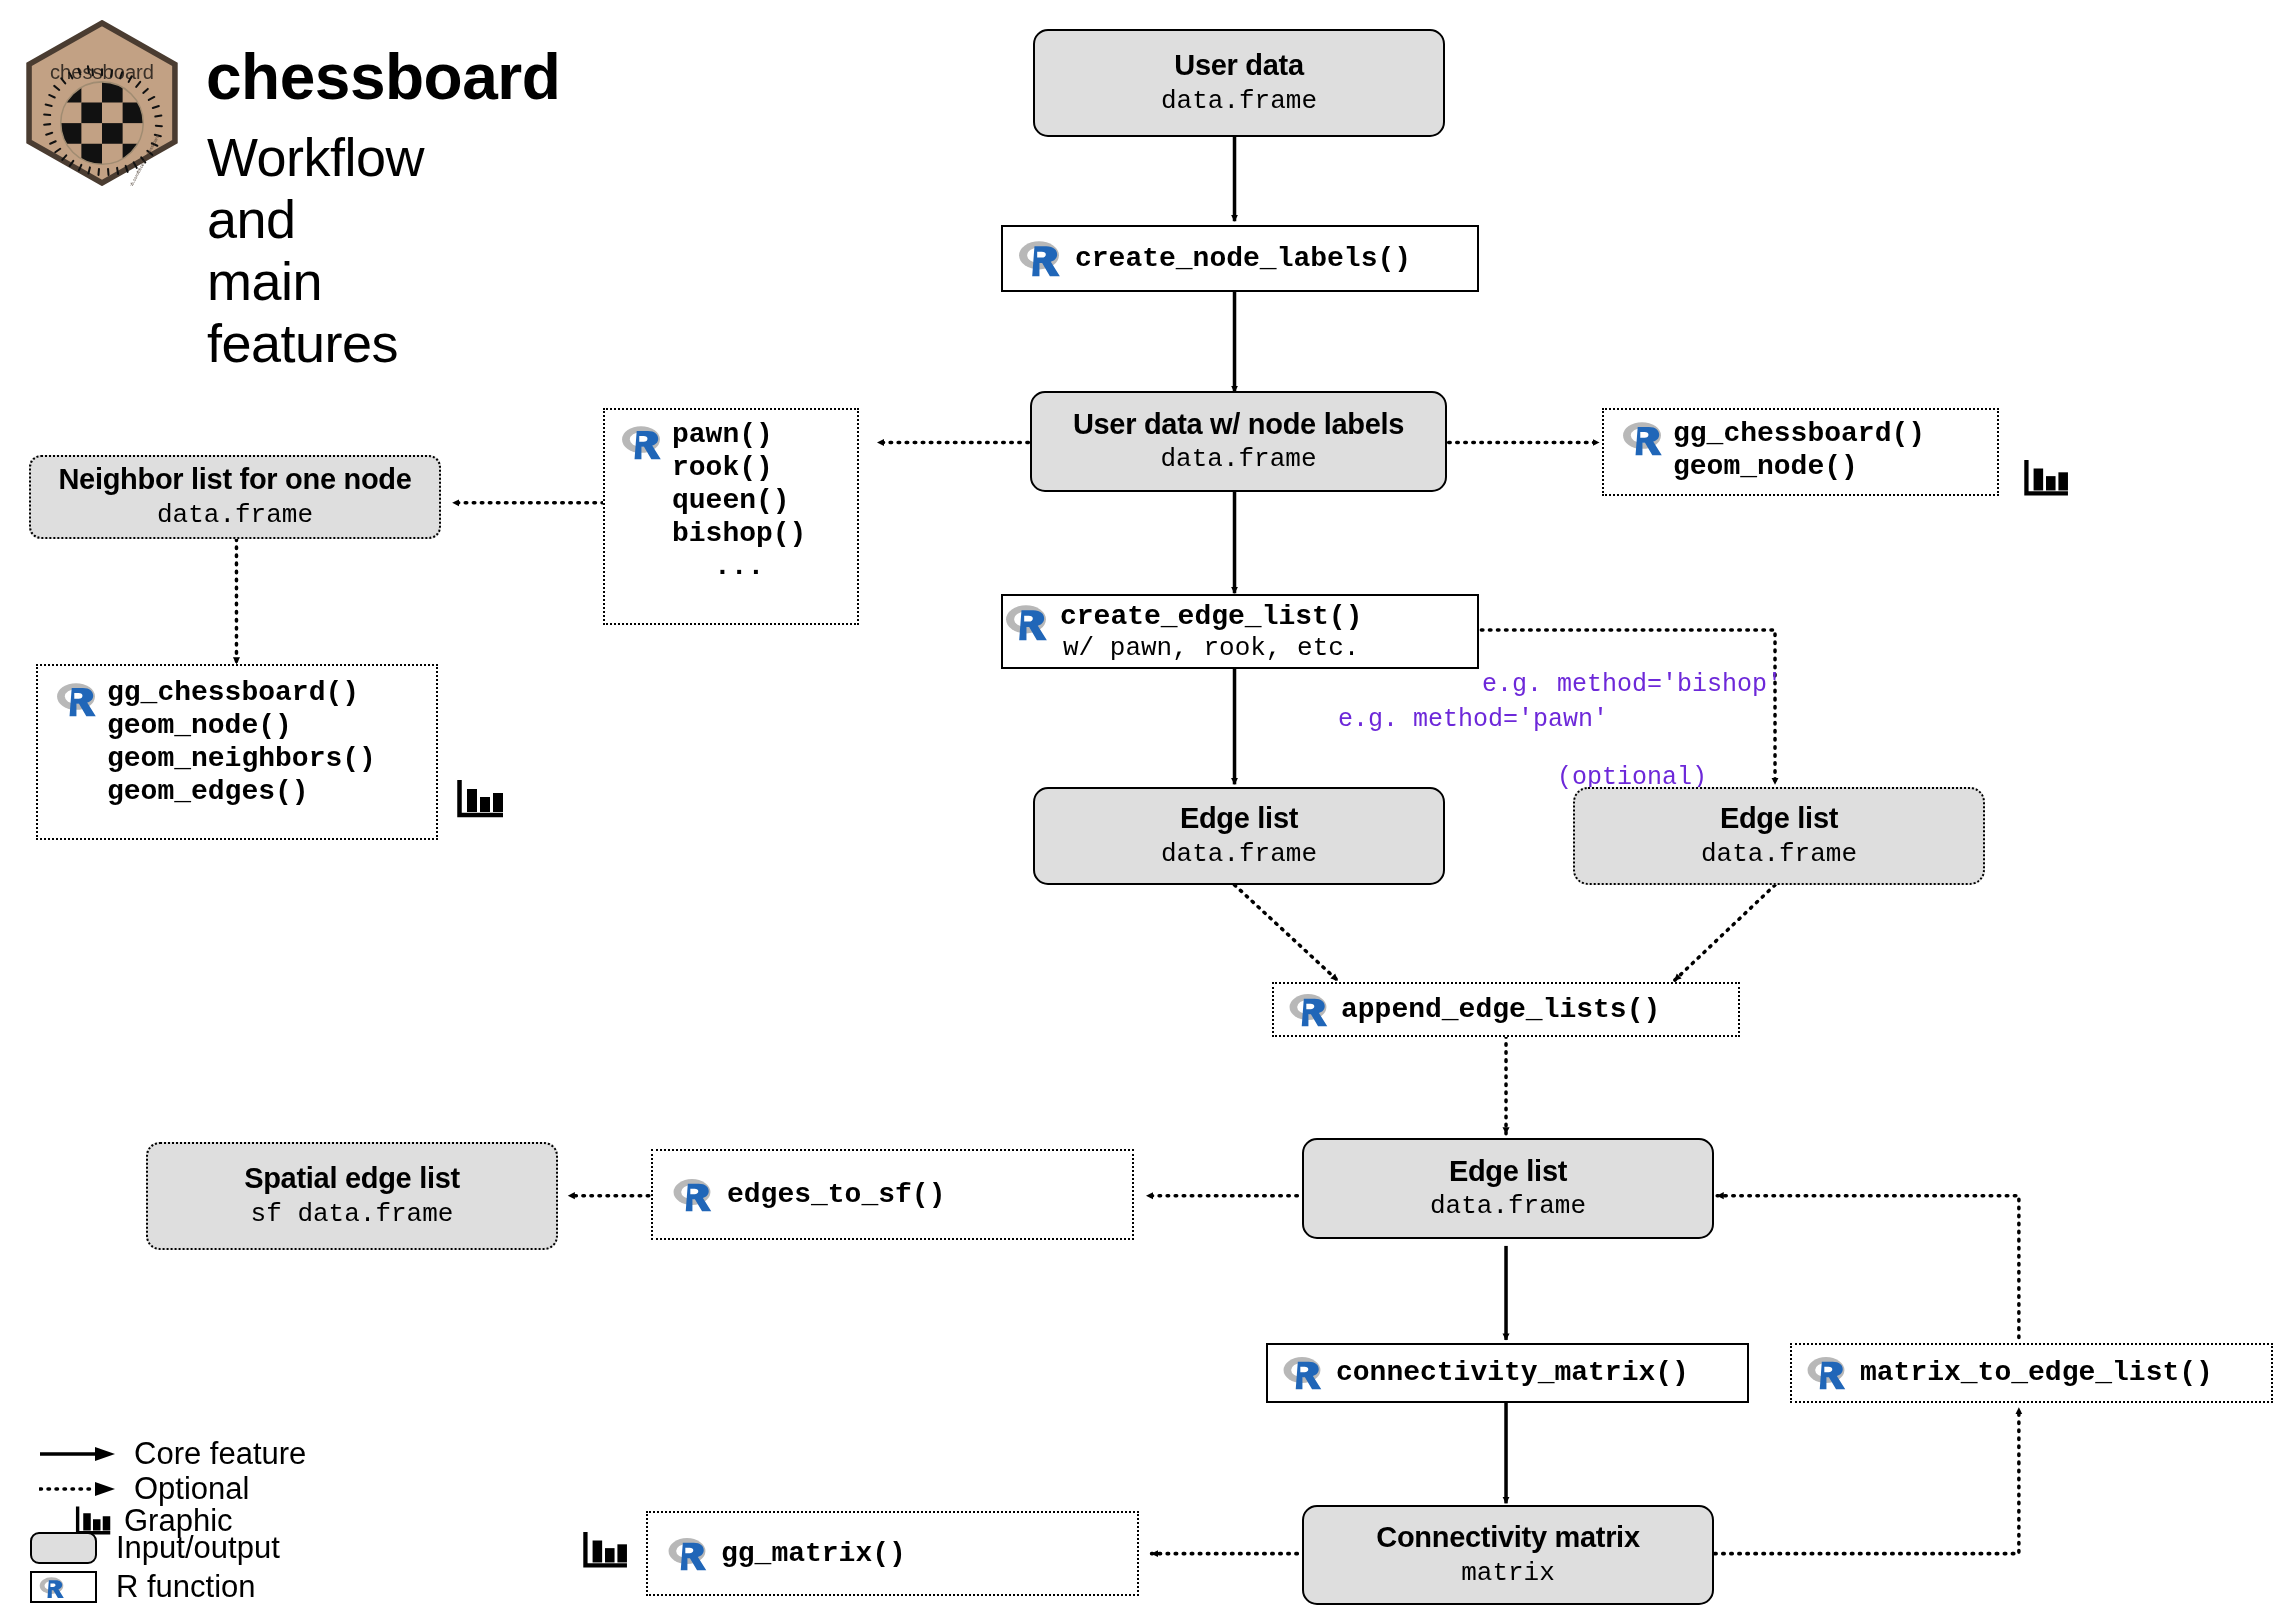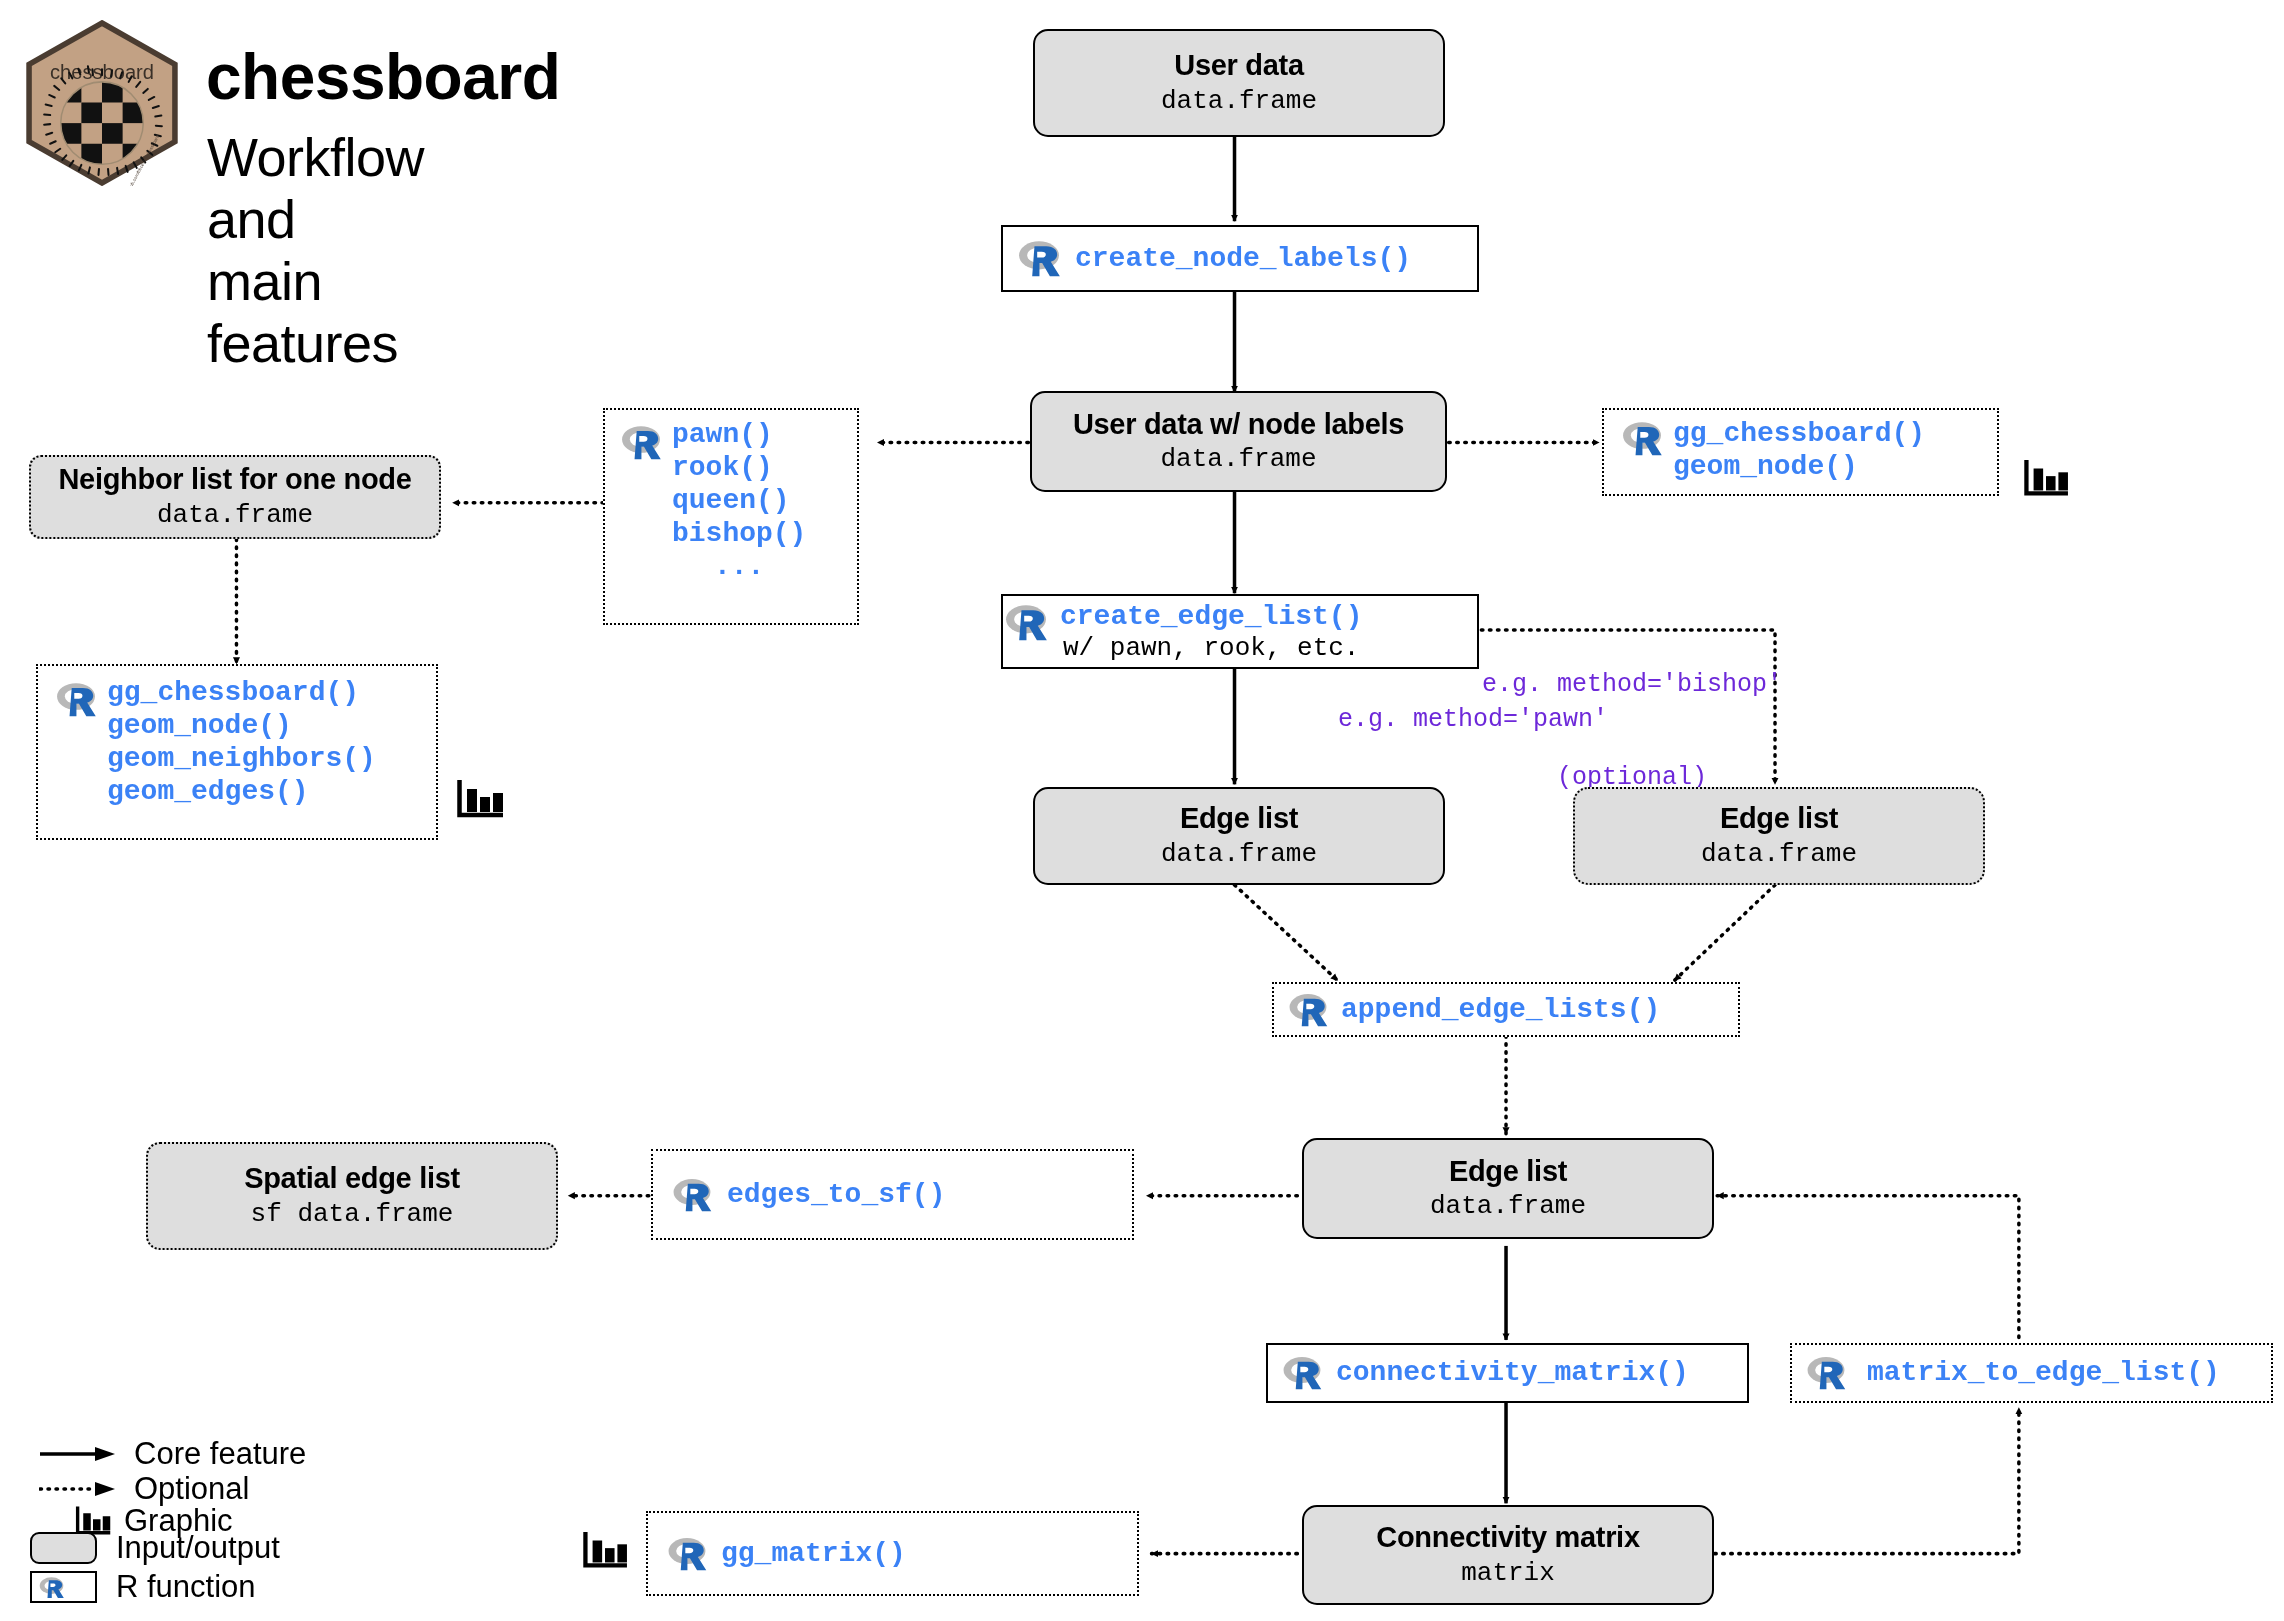--- a/index.html
+++ b/index.html
@@ -55,21 +55,21 @@
     font-family: "Liberation Mono", monospace;
     font-size: 26px;
     color: #000000;
     line-height: 1.15;
     margin-top: 5px;
   }
   .fnlabel {
     font-family: "Liberation Mono", monospace;
     font-weight: bold;
     font-size: 28px;
-    color: #3b82f6;
+    color: #000000;
     white-space: pre;
     line-height: 1.18;
   }
   .fnsub {
     font-family: "Liberation Mono", monospace;
     font-size: 26px;
     color: #000000;
     white-space: pre;
     line-height: 1.18;
     font-weight: normal;
@@ -407,21 +407,21 @@
   <div class="node fn" style="left:1266px;top:1343px;width:483px;height:60px;padding-left:13px;">
     <svg class="rlogo" width="42" height="36" viewBox="0 0 100 86">
       <ellipse cx="50" cy="36" rx="44" ry="31" fill="#b8b8b8"></ellipse>
       <ellipse cx="50" cy="36" rx="26" ry="17" fill="#ffffff"></ellipse>
       <path d="M40 16 h26 c16 0 24 8 24 18 0 9-7 14-14 16 l20 32 h-22 l-17-29 h-6 v29 h-16 z
                M56 28 h-10 v13 h10 c6 0 9-3 9-7 0-4-3-6-9-6 z" fill="#2066b8"></path>
     </svg>
     <span class="fnlabel" style="margin-left:13px;">connectivity_matrix()</span>
   </div>
 
-  <div class="node fn optional" style="left:1790px;top:1343px;width:483px;height:60px;padding-left:13px;gap:7px;">
+  <div class="node fn optional" style="left:1790px;top:1343px;width:483px;height:60px;padding-left:13px;">
     <svg class="rlogo" width="42" height="36" viewBox="0 0 100 86">
       <ellipse cx="50" cy="36" rx="44" ry="31" fill="#b8b8b8"></ellipse>
       <ellipse cx="50" cy="36" rx="26" ry="17" fill="#ffffff"></ellipse>
       <path d="M40 16 h26 c16 0 24 8 24 18 0 9-7 14-14 16 l20 32 h-22 l-17-29 h-6 v29 h-16 z
                M56 28 h-10 v13 h10 c6 0 9-3 9-7 0-4-3-6-9-6 z" fill="#2066b8"></path>
     </svg>
     <span class="fnlabel" style="margin-left:13px;">matrix_to_edge_list()</span>
   </div>
 
   <div class="node io" style="left:1302px;top:1505px;width:412px;height:100px;">

